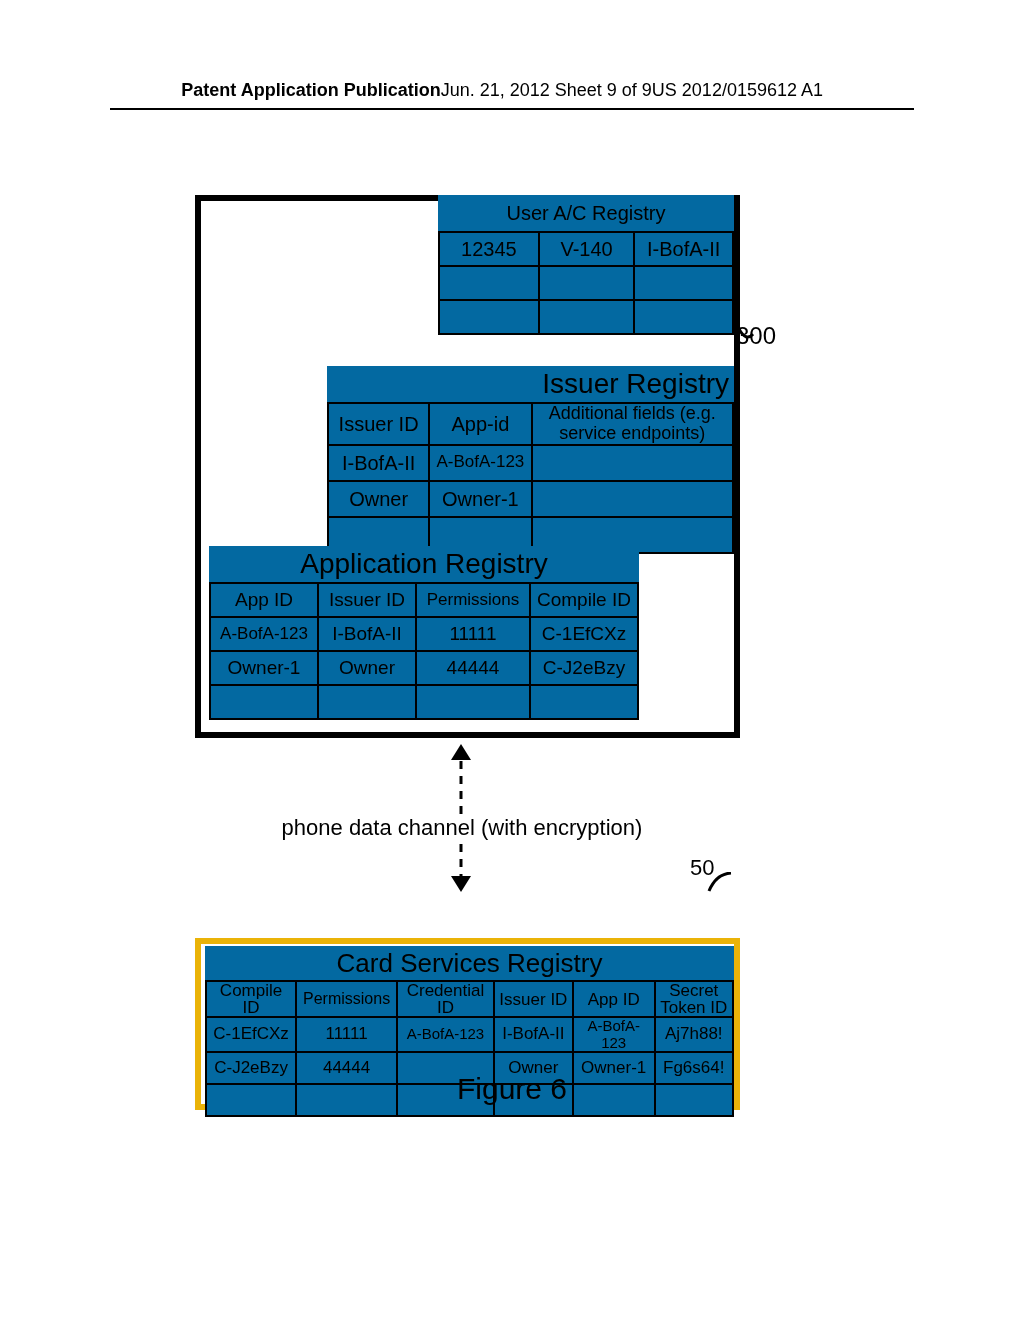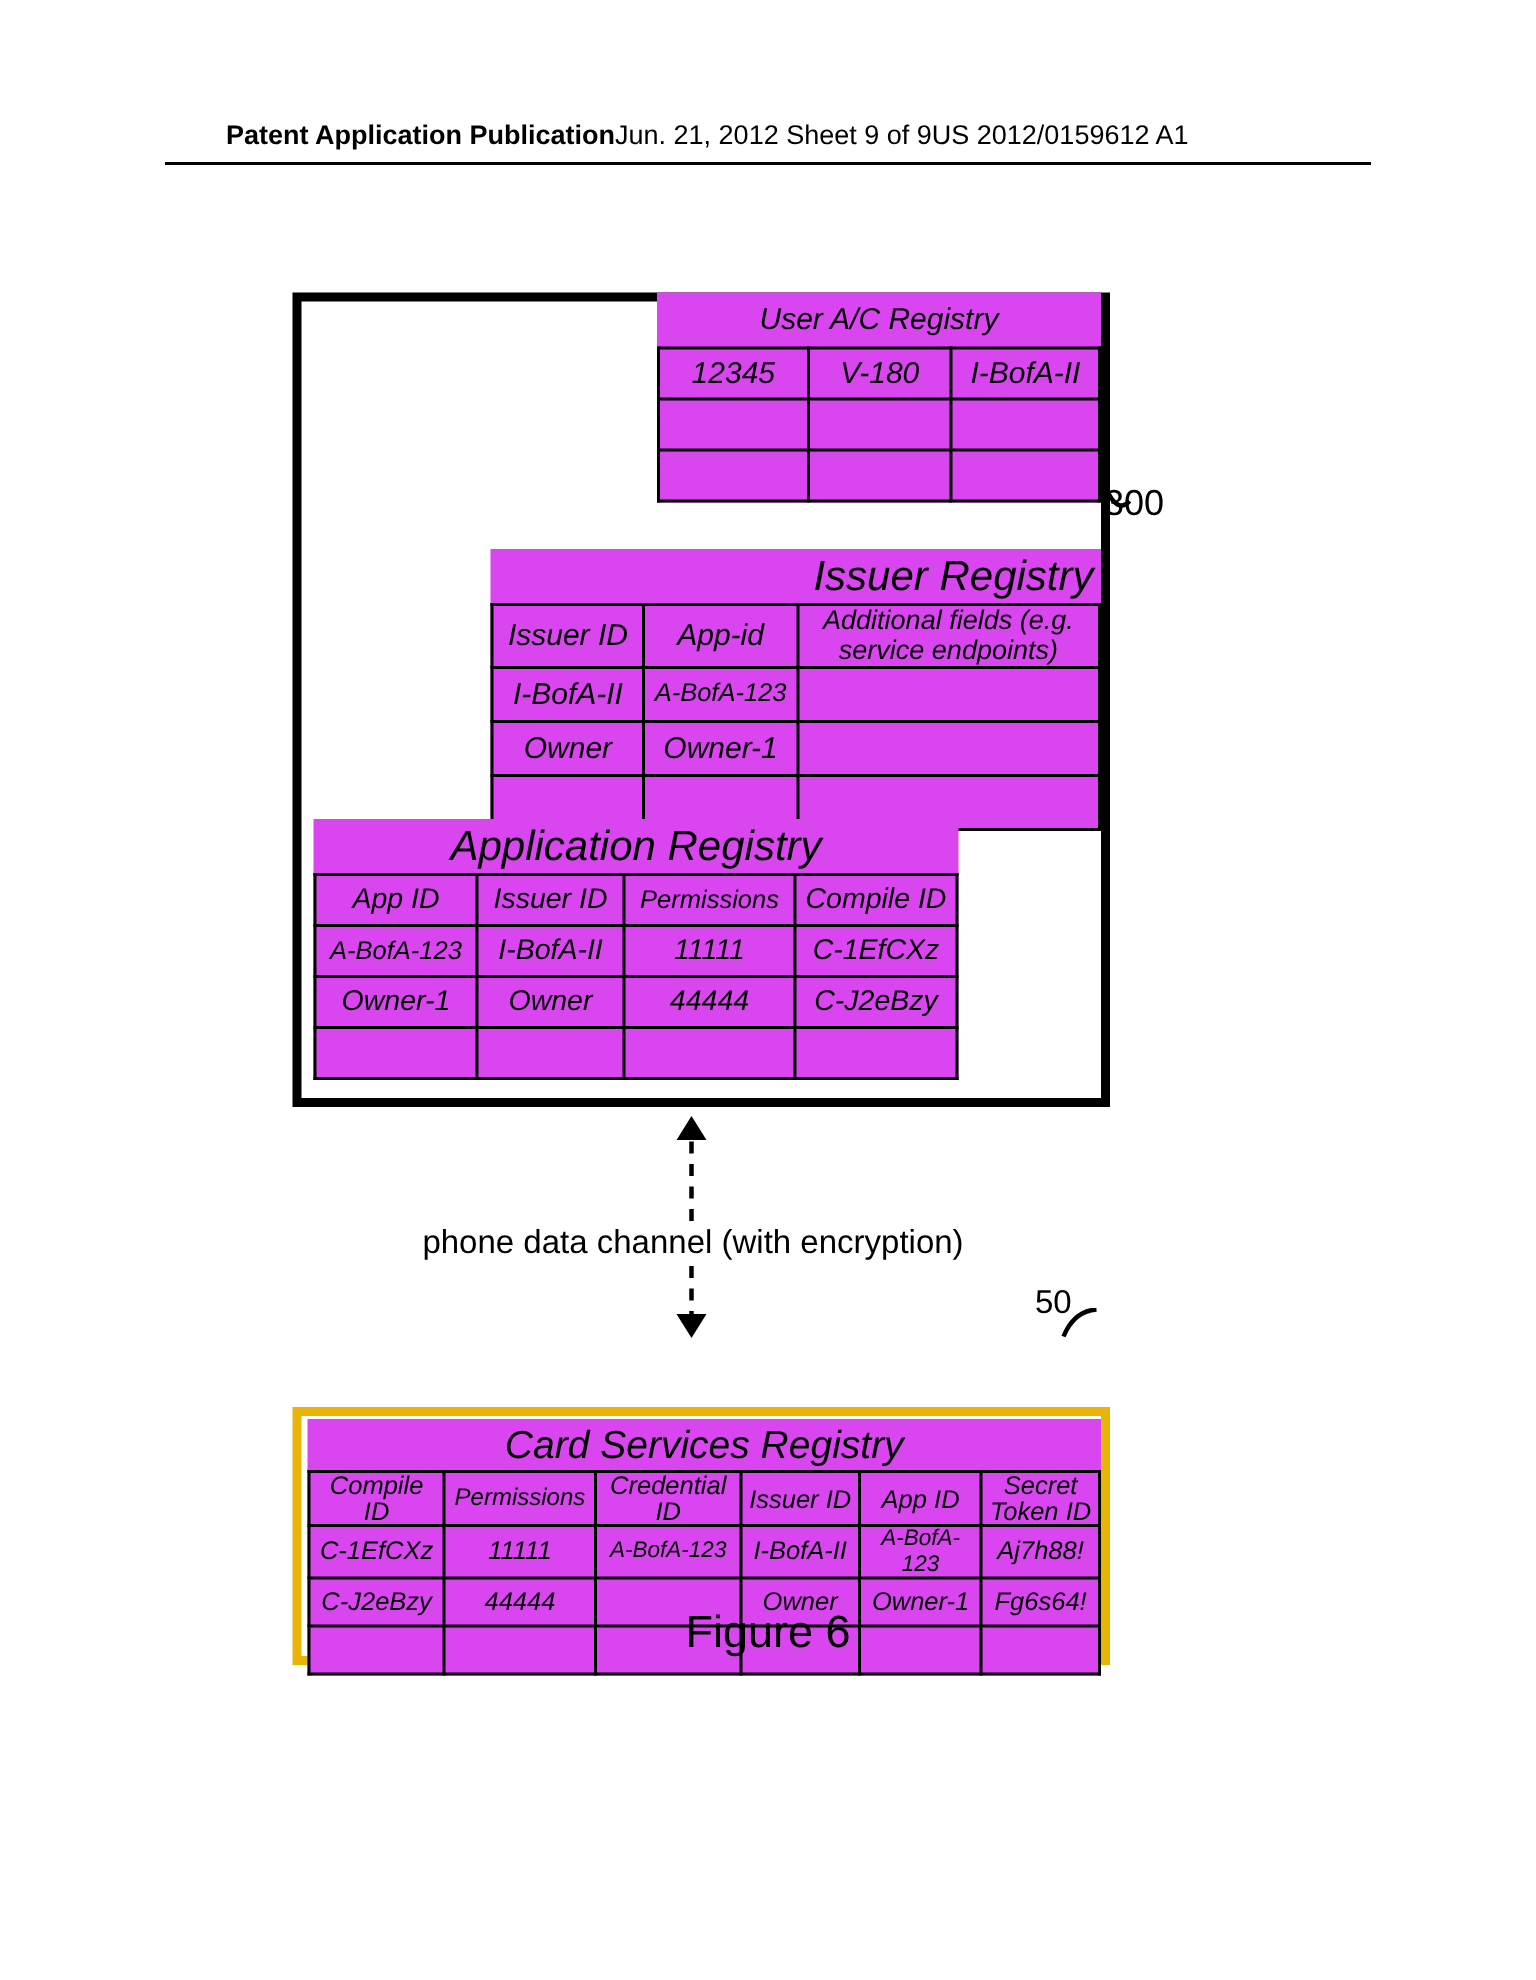--- a/index.html
+++ b/index.html
@@ -11,21 +11,21 @@
     height: 1320px;
     position: relative;
   }
   .page-header {
     position: absolute;
     top: 80px;
     left: 0;
     width: 943px;
     font-size: 18px;
     display: flex;
-    justify-content: center;
+    justify-content: flex-end;
     padding: 0 120px 0 120px;
     box-sizing: border-box;
   }
   .page-header .left { font-weight: bold; }
   .page-header .mid { }
   .page-header .right { }
   .hr {
     position: absolute;
     top: 108px;
     left: 110px;
@@ -89,22 +89,21 @@
     left: 0;
     width: 1024px;
     text-align: center;
     font-size: 30px;
   }
 
   
   table {
     border-collapse: collapse;
     position: absolute;
-    background: #d946ef;
-    font-style: italic;
+    background: #0369a1;
   }
   th, td {
     border: 2px solid #000;
     padding: 0 4px;
     text-align: center;
     font-weight: normal;
     line-height: 1.1;
     vertical-align: middle;
   }
   .tbl-title {
@@ -191,21 +190,21 @@
 
 <div class="box300">
 
   <table class="tbl-user">
     <tbody>
         <tr class="title-row">
           <td colspan="3" class="tbl-title">User A/C Registry</td>
         </tr>
     <tr>
       <td class="c1">12345</td>
-      <td class="c2">V-180</td>
+      <td class="c2">V-140</td>
       <td class="c3">I-BofA-II</td>
     </tr>
     <tr>
       <td class="c1"></td>
       <td class="c2"></td>
       <td class="c3"></td>
     </tr>
     <tr>
       <td class="c1"></td>
       <td class="c2"></td>

